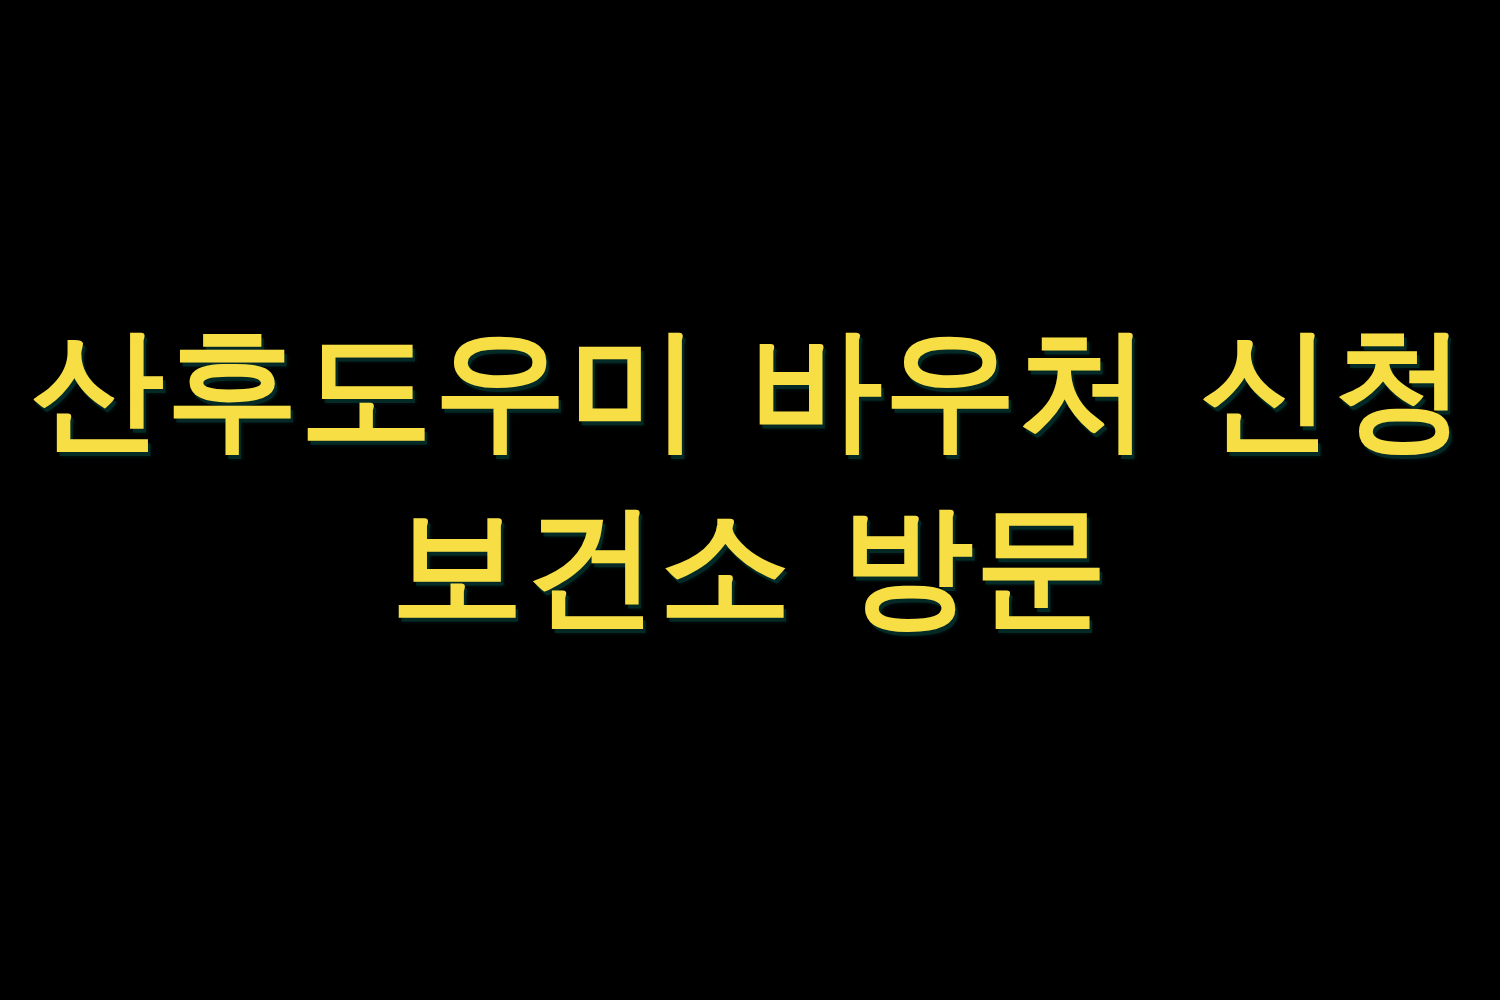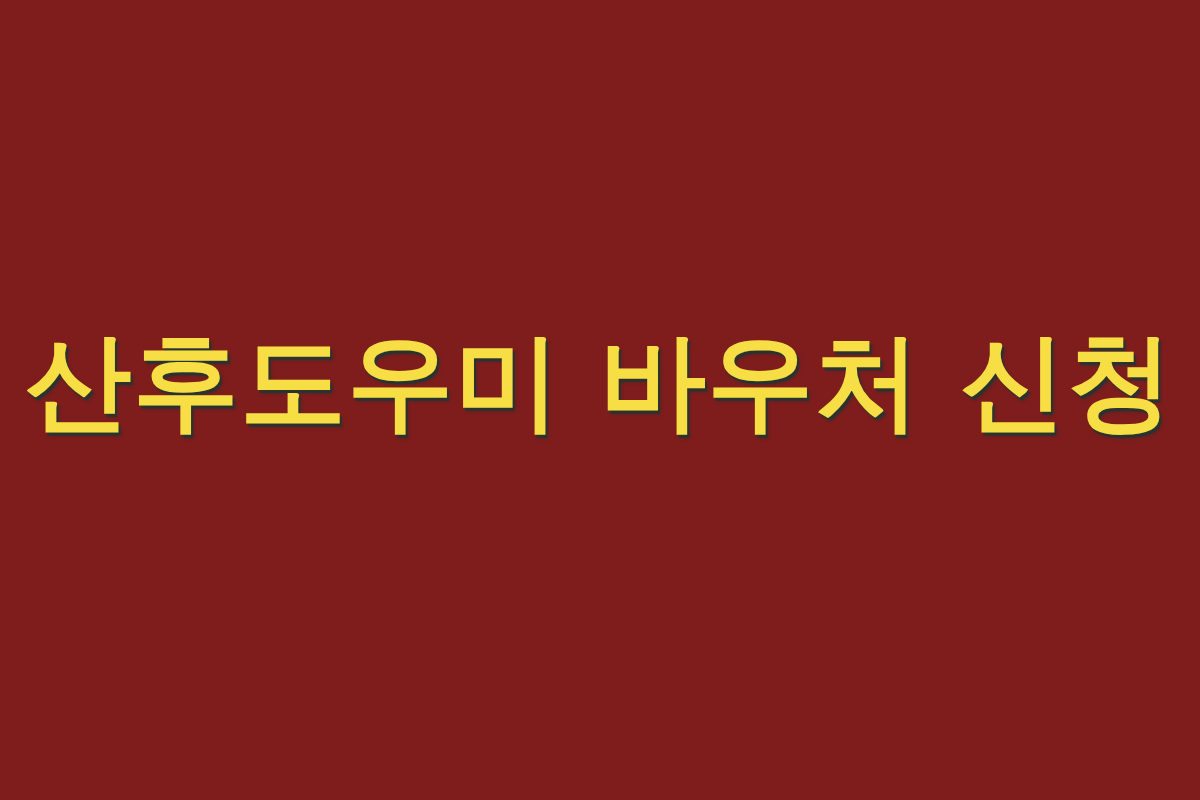--- a/index.html
+++ b/index.html
@@ -58,22 +58,23 @@
   }
 
   #headline-line-2 {
     
     margin-top: -3px;
   }
 </style>
 </head>
 <body>
 
-<div id="poster" style="background: #7f1d1d;">
+<div id="poster" style="background: #000000;">
 
   <div id="headline-block">
 
     <span class="headline-line" id="headline-line-1" style="color: rgb(246, 222, 68);">산후도우미 바우처 신청</span>
 
+    <span class="headline-line" id="headline-line-2" style="color: rgb(246, 222, 68);">보건소 방문</span>
 
   </div>
 
 </div>
 
 </body></html>

